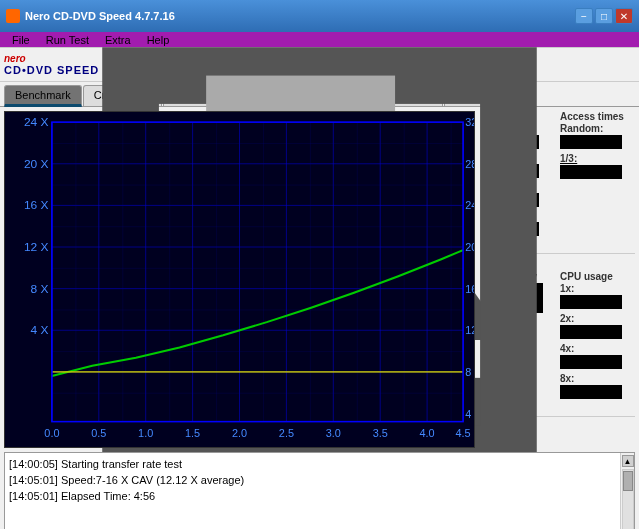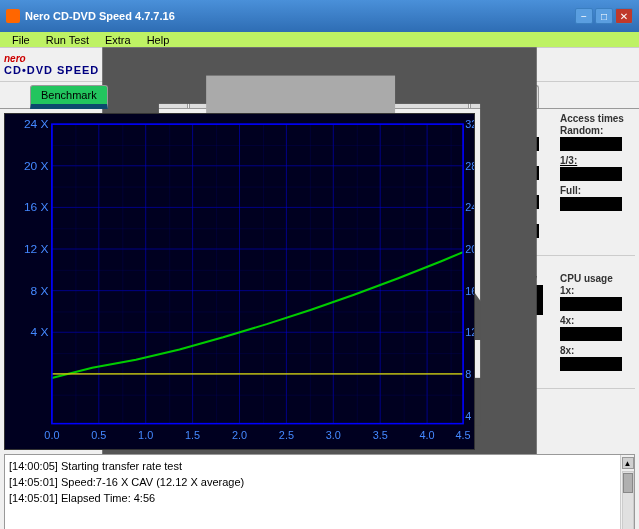--- a/index.html
+++ b/index.html
@@ -21,21 +21,21 @@
     .title-bar-buttons { display: flex; gap: 2px; }
     .title-btn {
       width: 18px; height: 16px; background: #5a9ee0; border: 1px solid #3a7ec0;
       color: white; font-size: 10px; display: flex; align-items: center; justify-content: center;
       cursor: pointer; border-radius: 2px;
     }
     .title-btn.close { background: #c0392b; }
 
     
     .menu-bar {
-      background: #bef264;
+      background: #a21caf;
       height: 16px;
       display: flex;
       align-items: center;
       padding: 0 4px;
       border-bottom: 1px solid #ccc;
     }
     .menu-item {
       padding: 2px 8px;
       font-size: 11px;
       cursor: pointer;
@@ -82,21 +82,21 @@
       padding: 3px 4px 0;
       border-bottom: 1px solid #999;
       gap: 1px;
     }
     .tab {
       padding: 3px 10px; border: 1px solid #999; border-bottom: none;
       background: #ddd; font-size: 11px; cursor: pointer;
       border-radius: 3px 3px 0 0;
     }
     .tab.active {
-      background: #22c55e; border-bottom: 5px solid #0c4a6e; margin-bottom: -1px; z-index: 1; margin-left: 26px;
+      background: #737373; border-bottom: 3px solid #0c4a6e; margin-bottom: -1px; z-index: 1;
     }
 
     
     .main-content {
       display: flex;
       height: 345px;
       background: #f0f0f0;
     }
 
     
@@ -352,24 +352,20 @@
       </div>
 
       <div style="flex:1;">
         <div class="side-label">Access times</div>
         <div class="side-label">Random:</div>
         <div class="black-box"></div>
         <div style="margin-top:3px;text-decoration:underline;">
           <span class="side-label">1/3:</span>
           <div class="black-box"></div>
         </div>
-        <div style="margin-top:3px;">
-          <span class="side-label">Full:</span>
-          <div class="black-box"></div>
-        </div>
       </div>
     </div>
 
     <div class="divider"></div>
 
     <div style="display:flex; gap:4px;">
 
       <div style="flex:1;">
         <div class="side-label">DAE quality</div>
         <div class="black-box" style="width:62px; height:30px;"></div>
@@ -383,20 +379,24 @@
 
       <div style="flex:1;">
         <div class="side-label">CPU usage</div>
         <div style="display:flex; gap:3px;">
           <div>
             <div class="side-label">1x:</div>
             <div class="black-box"></div>
           </div>
         </div>
         <div style="margin-top:3px;">
+          <span class="side-label">2x:</span>
+          <div class="black-box"></div>
+        </div>
+        <div style="margin-top:3px;">
           <span class="side-label">4x:</span>
           <div class="black-box"></div>
         </div>
         <div style="margin-top:3px;">
           <span class="side-label">8x:</span>
           <div class="black-box"></div>
         </div>
       </div>
     </div>
 

